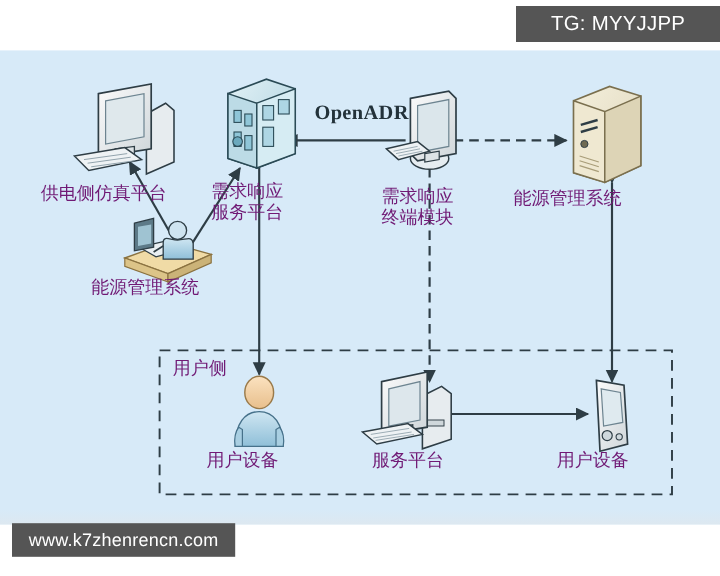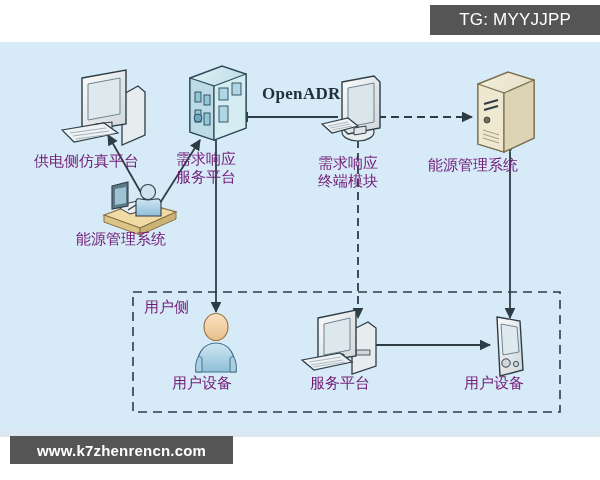--- a/index.html
+++ b/index.html
@@ -56,23 +56,22 @@
     right: 0;
     top: 5px;
     height: 30px;
     padding: 0 29px;
     font-size: 17px;
   }
   #wm-bottom {
     left: 10px;
     bottom: 16px;
     height: 28px;
-    padding: 0 27px;
+    padding: 0 14px;
     font-size: 15px;
-    font-weight: bold;
   }
   .label {
     position: absolute;
     font-family: Liberation Mono, monospace;
     color: #701a75;
     font-size: 15px;
     line-height: 18px;
     white-space: pre;
     text-align: left;
   }

